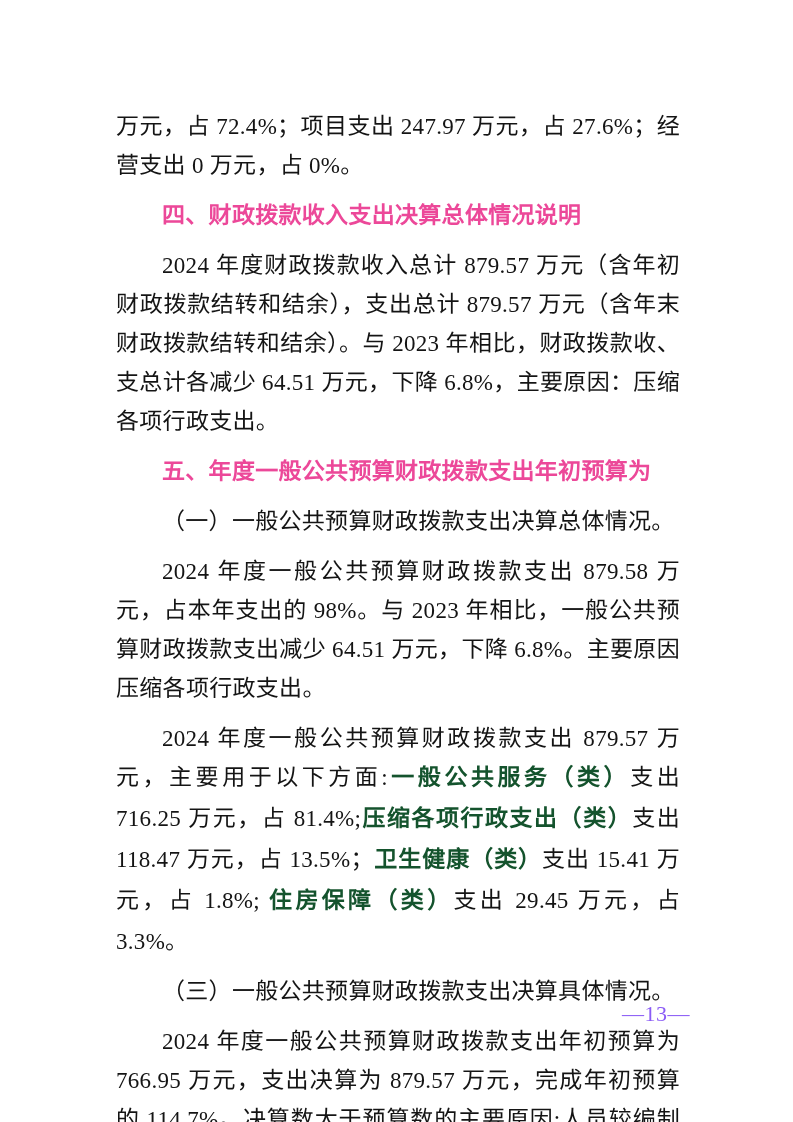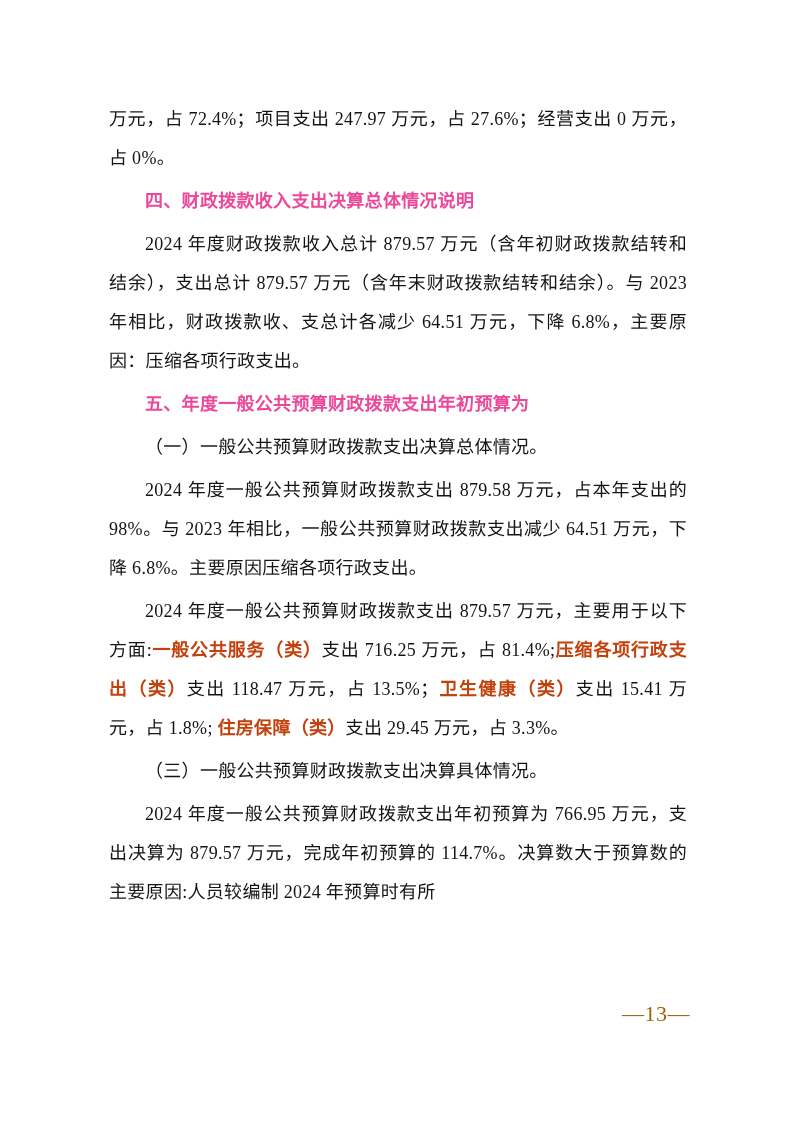--- a/index.html
+++ b/index.html
@@ -16,54 +16,54 @@
     font-family: "Liberation Serif", "DejaVu Serif", serif;
     color: #141414;
   }
   .content {
     position: absolute;
     left: 105px;
     top: 96px;
     width: 586px;
   }
   .content p {
-    margin: 4px;
-    font-size: 18px;
+    margin: 11px;
+    font-size: 23px;
     line-height: 39px;
     text-align: justify;
     letter-spacing: 0.3px;
   }
   .para-body {
     text-indent: 2em;
   }
   .para-carryover {
     text-indent: 0;
   }
   .section-heading {
     font-family: "Liberation Sans", "DejaVu Sans", sans-serif;
     font-weight: 700;
     text-indent: 2em;
     color: #ec4899;
   }
   .sub-heading {
     text-indent: 2em;
   }
   .bold-run {
-    font-family: Liberation Sans, sans-serif;
+    font-family: Liberation Mono, monospace;
     font-weight: 700;
-    color: #c2410c;
+    color: #14532d;
   }
   .page-number {
     position: absolute;
     top: 999px;
     right: 103px;
     font-size: 22px;
     line-height: 30px;
     letter-spacing: 0.5px;
-    color: #a16207;
+    color: #8b5cf6;
     padding-left: 44px;
   }
 </style>
 </head>
 <body>
 
 <div class="page">
   <div class="content">
 
     <p class="para-carryover">万元，占 72.4%；项目支出 247.97 万元，占 27.6%；经营支出 0 万元，占 0%。</p>

